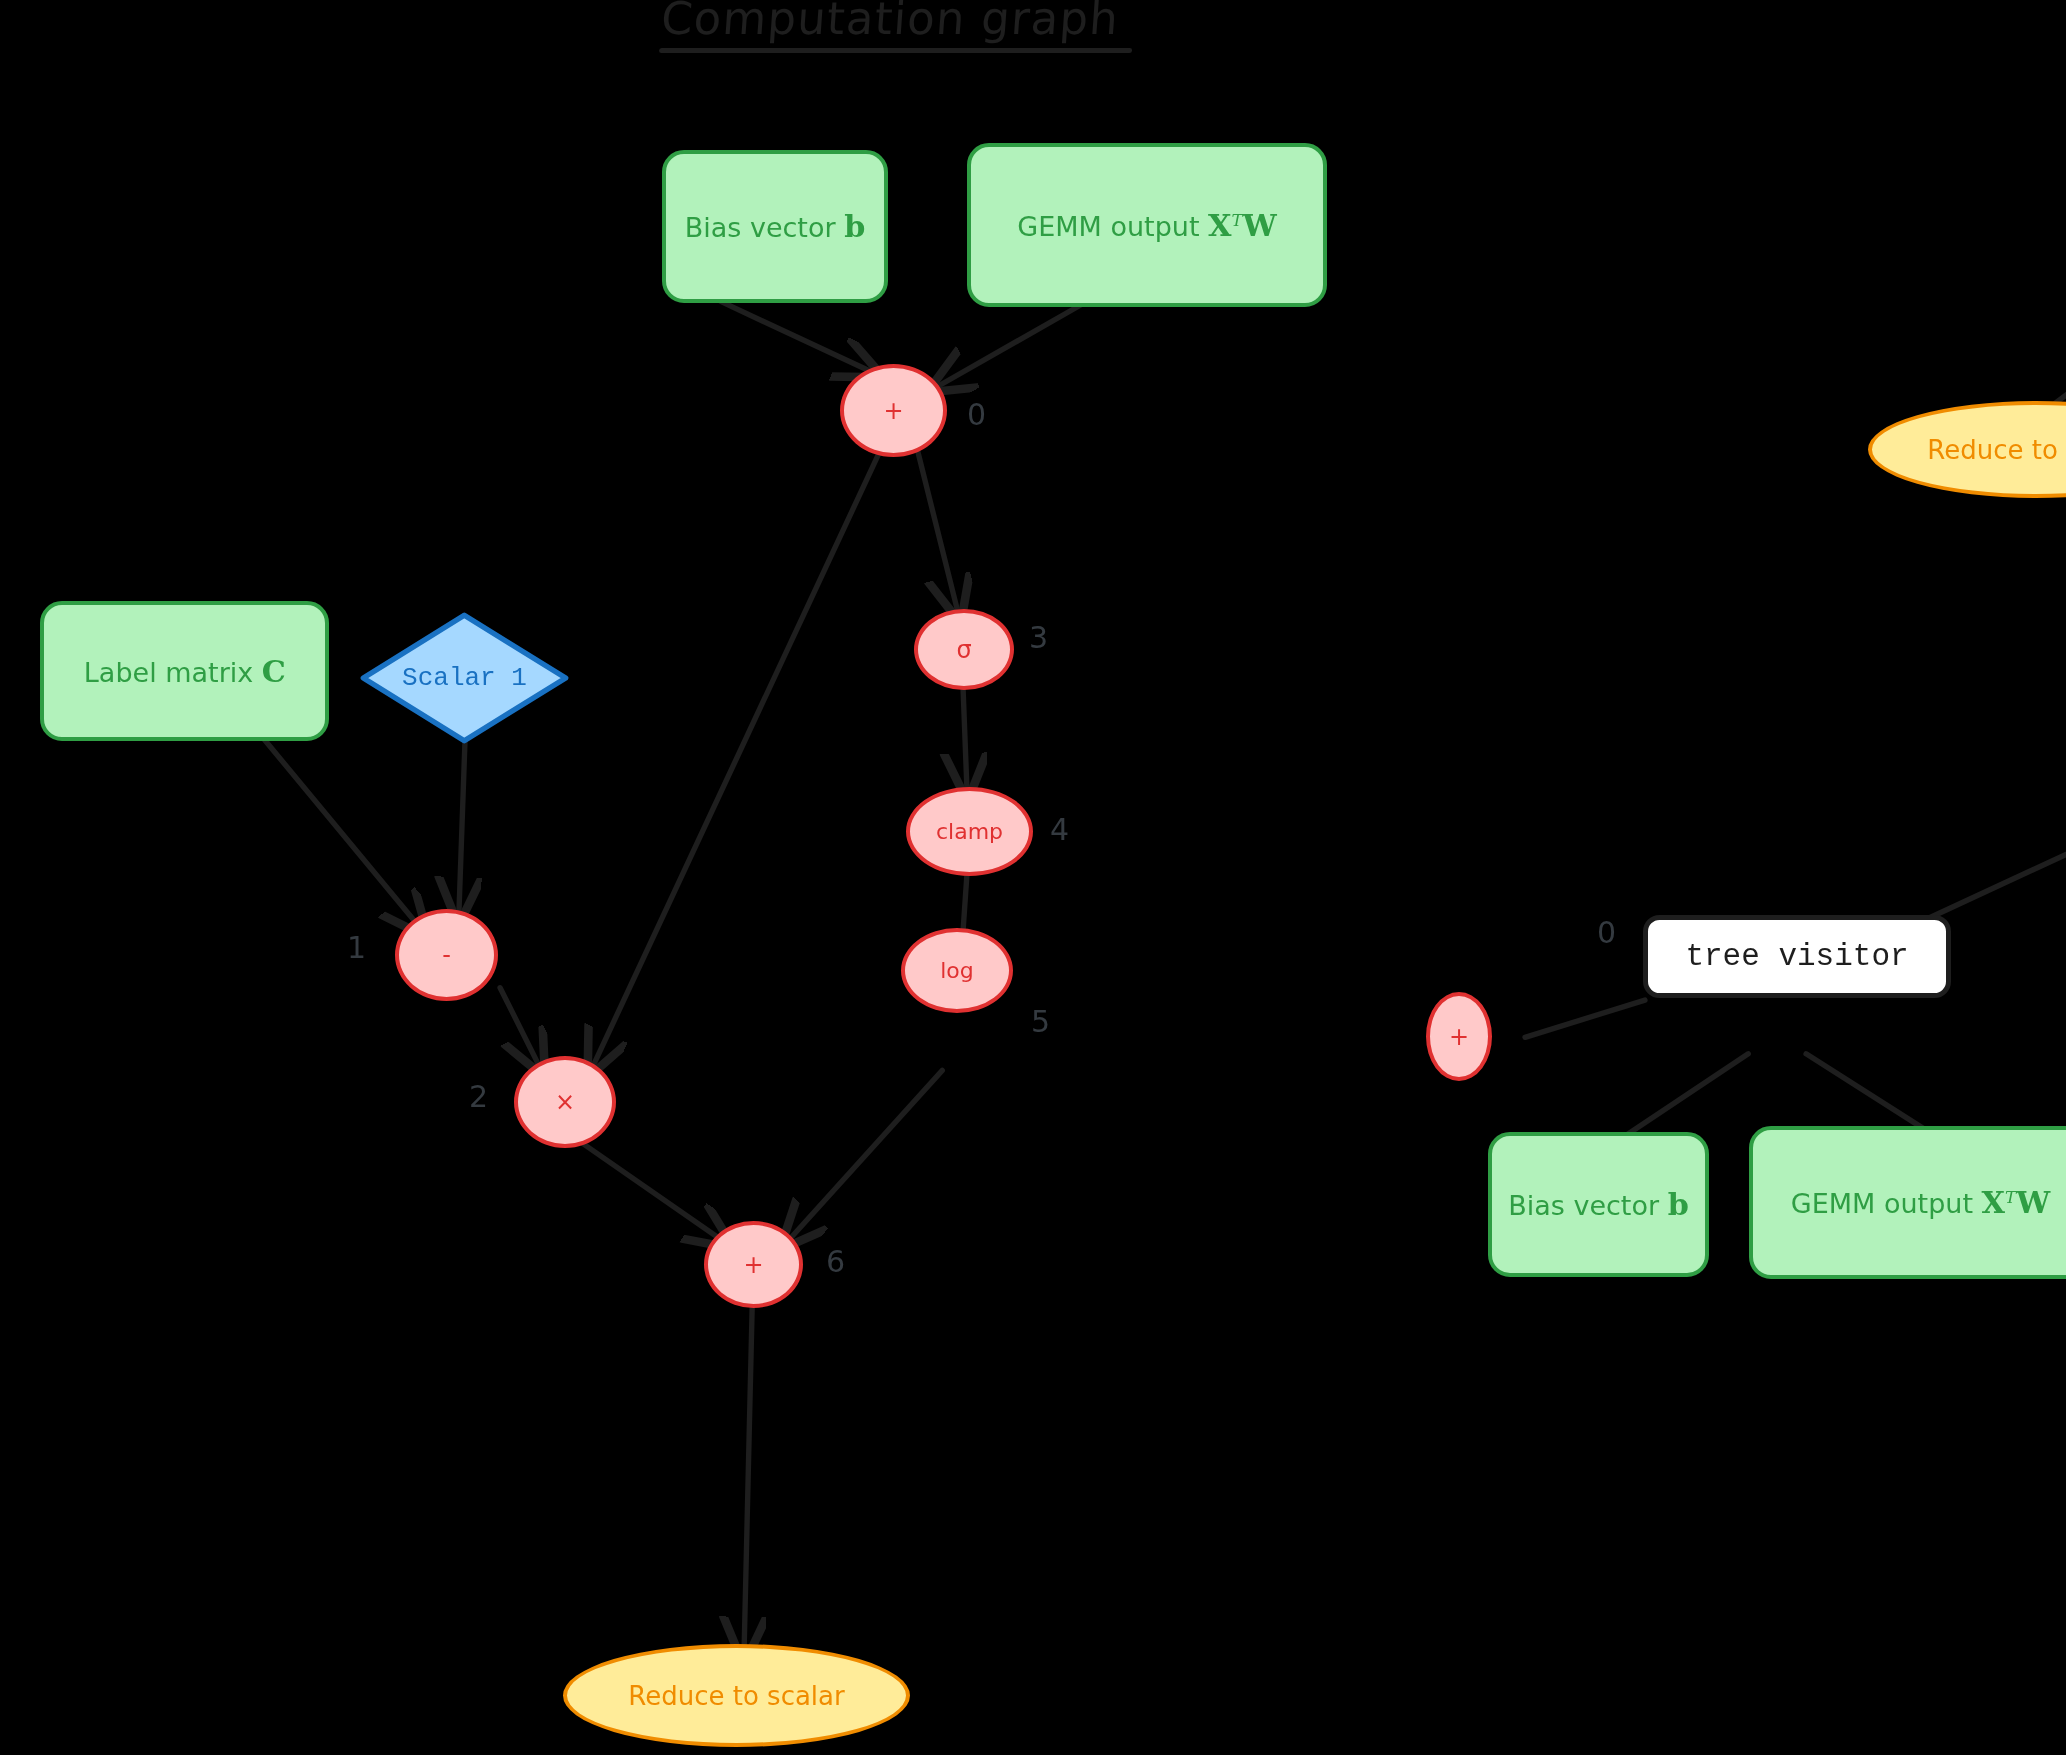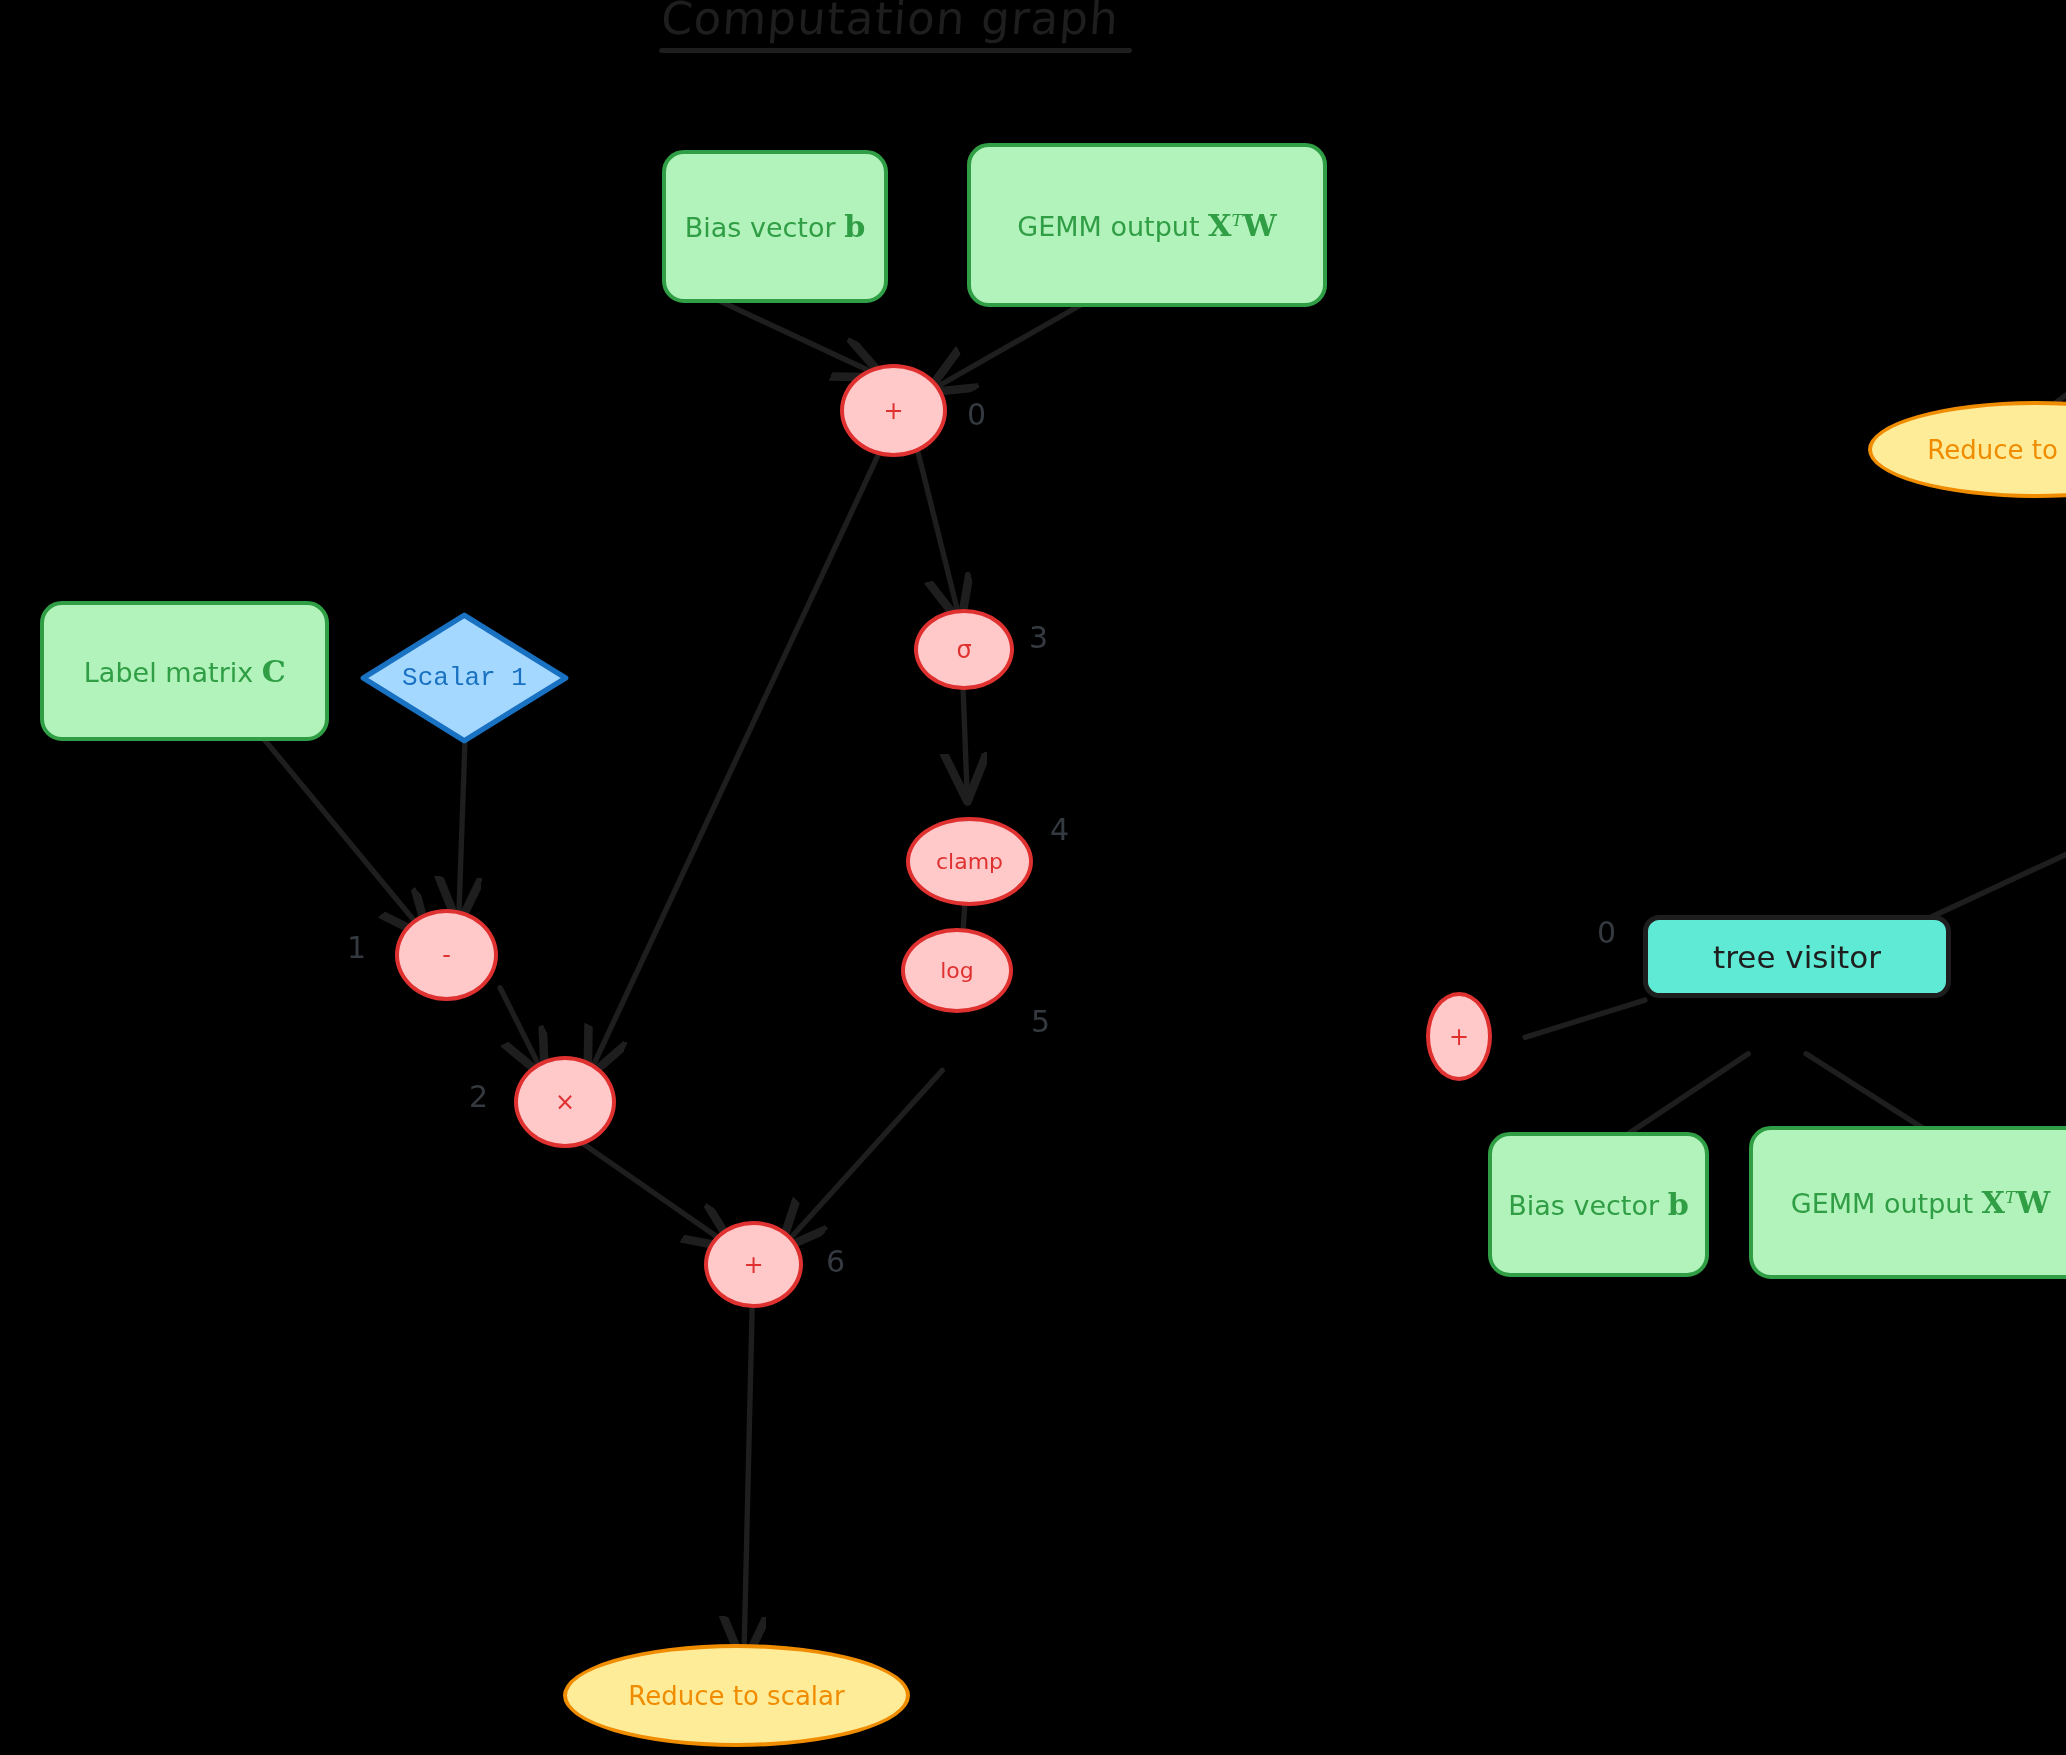--- a/index.html
+++ b/index.html
@@ -91,25 +91,26 @@
   
   .reduce {
     background: #ffec99;
     border: 4.5px solid #f08c00;
     border-radius: 50%;
     color: #f08c00;
     font-size: 26px;
   }
   
   .visitor-light {
-    background: #5eead4;
+    background: #ffffff;
     border: 5.4px solid #1e1e1e;
     border-radius: 16.5px;
     color: #1e1e1e;
     font-size: 31px;
+    font-family: Liberation Mono, monospace;
   }
   
   .idx {
     position: absolute;
     color: #343a40;
     font-size: 30px;
     font-family: "DejaVu Sans", sans-serif;
   }
   sup.tsup {
     font-size: 0.62em;
@@ -213,21 +214,21 @@
   <div class="node op" style="left:514px; top:1056px; width:102px; height:92px;">
     <span>×</span>
   </div>
   <div class="idx" style="left:469px; top:1079px;">2</div>
 
   <div class="node op" style="left:914px; top:609px; width:100px; height:81px;">
     <span>σ</span>
   </div>
   <div class="idx" style="left:1029px; top:620px;">3</div>
 
-  <div class="node op small" style="left:906px; top:817px; width:127px; height:89px;">
+  <div class="node op small" style="left:906px; top:787px; width:127px; height:89px;">
     <span>clamp</span>
   </div>
   <div class="idx" style="left:1050px; top:812px;">4</div>
 
   <div class="node op small" style="left:901px; top:928px; width:112px; height:85px;">
     <span>log</span>
   </div>
   <div class="idx" style="left:1031px; top:1004px;">5</div>
 
   <div class="node op" style="left:704px; top:1221px; width:99px; height:87px;">

